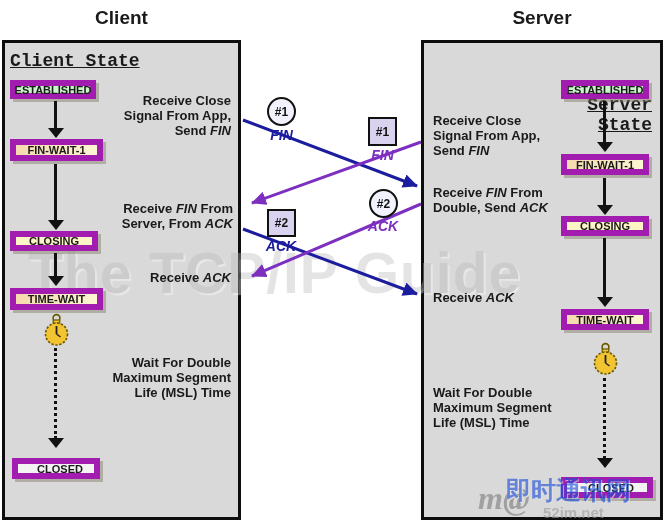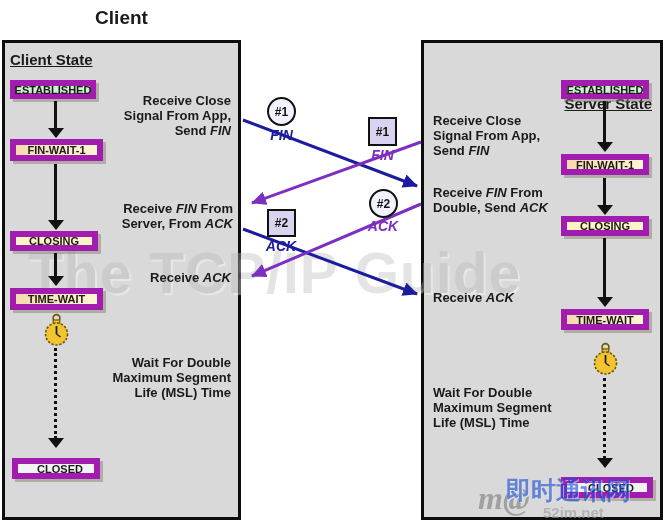--- a/index.html
+++ b/index.html
@@ -1,21 +1,21 @@
 <!DOCTYPE html>
 <html><head>
 <meta charset="utf-8">
 <style>
   html,body{margin:0;padding:0;background:#fff;}
   #stage{position:relative;width:666px;height:526px;background:#ffffff;overflow:hidden;
          font-family:"Liberation Sans","DejaVu Sans",sans-serif;color:#1a1a1a;}
   .title{position:absolute;top:7px;font-size:19px;font-weight:bold;text-align:center;z-index:3;}
   .panel{position:absolute;top:40px;height:480px;background:#d9d9d9;border:3px solid #0d0d0d;
          box-sizing:border-box;z-index:1;}
-  .heading{position:absolute;font-size:15px;font-weight:bold;text-decoration:underline;z-index:3;}
+  .heading{position:absolute;font-size:18px;font-weight:bold;text-decoration:underline;z-index:3;font-family:Liberation Mono, monospace;}
   .sbox{position:absolute;border:6px solid #a21caf;box-sizing:border-box;display:flex;align-items:center;
         justify-content:center;font-size:11px;font-weight:bold;color:#1a1a1a;z-index:3;
         box-shadow:3px 3px 0 rgba(125,120,100,.45);}
   .green{background:#c9f6c9;}
   .warm{background:linear-gradient(90deg,#f6d9ae,#fcf6d2);}
   .yellow{background:#fcf4c4;}
   .white{background:#f3f3f3;padding-left:8px;}
   .ann{position:absolute;font-size:13px;font-weight:bold;line-height:15px;z-index:3;}
   .ann .it{font-style:italic;}
   .ra{text-align:right;}
@@ -44,20 +44,21 @@
         white-space:nowrap;text-shadow:1px 1px 0 #e8e8e8;}
   #wm-site{position:absolute;left:65px;top:32px;font-size:15px;font-weight:bold;color:#9e9e9e;}
   .clock{position:absolute;z-index:3;}
 </style>
 </head>
 <body>
 
 <div id="stage">
 
   <div class="title" style="left:2px;width:239px;">Client</div>
+  <div class="title" style="left:421px;width:242px;">Server</div>
 
   <div class="panel" style="left:2px;width:239px;"></div>
   <div class="panel" style="left:421px;width:242px;"></div>
 
   <div id="wm-center">The TCP/IP Guide</div>
 
   <div class="heading" style="left:10px;top:51px;">Client State</div>
 
   <div class="sbox green" style="left:10px;top:80px;width:86px;height:19px;">ESTABLISHED</div>
   <div class="va" style="left:54px;top:101px;height:28px;"></div>

